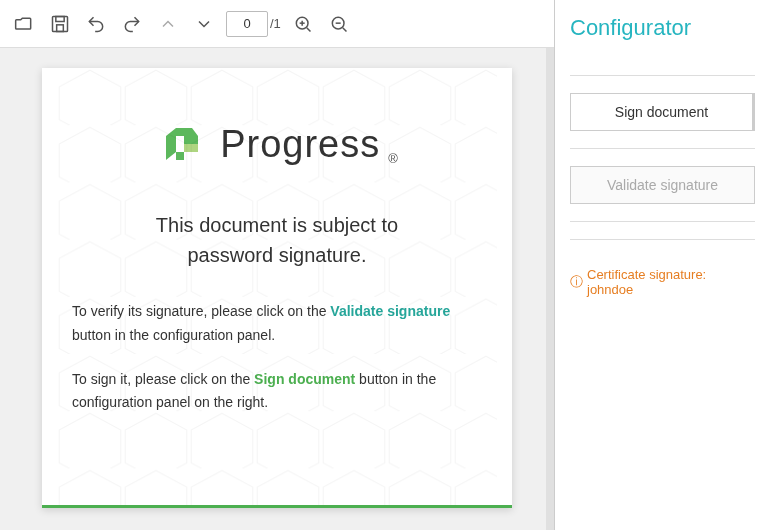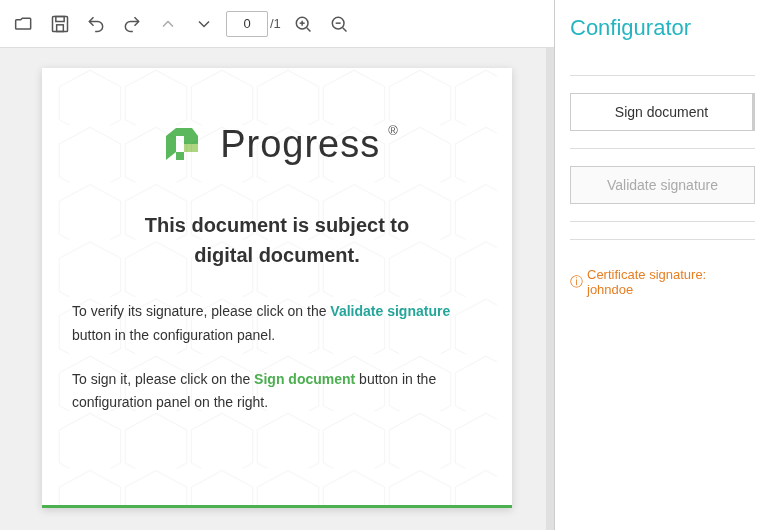--- a/index.html
+++ b/index.html
@@ -116,21 +116,21 @@
       width: 52px;
       height: 52px;
     }
 
     .doc-title {
       font-size: 20px;
       color: #333;
       text-align: center;
       line-height: 1.5;
       margin-bottom: 30px;
-      font-weight: 700;
+      font-weight: 400;
     }
 
     .doc-body {
       font-size: 14px;
       color: #333;
       line-height: 1.7;
       margin-bottom: 20px;
       text-align: left;
       width: 100%;
     }
@@ -304,29 +304,29 @@
         </svg>
       </div>
 
       <div class="logo-area">
         <svg class="logo-icon" viewBox="0 0 52 52">
 
           <polygon points="10,42 10,18 20,10 36,10 42,18 42,26 28,26 28,18 20,18 20,34" fill="#5cb85c"></polygon>
           <polygon points="20,34 28,34 28,42 20,42" fill="#5cb85c"></polygon>
           <polygon points="28,26 42,26 42,34 28,34" fill="#8bc34a" opacity="0.7"></polygon>
         </svg>
-        <div style="display:flex;align-items:flex-start;gap:8px">
+        <div style="display:flex;align-items:flex-end;gap:8px">
           <span style="font-size:38px;font-weight:300;color:#333;letter-spacing:1px">Progress</span>
             <span style="font-size:13px;color:#555;vertical-align:super">®</span>
         </div>
       </div>
 
       <div class="doc-title">
         <span>This document is subject to</span><br>
-        <span>digital document.</span>
+        <span>password signature.</span>
       </div>
 
       <div class="doc-body">
         <span>To verify its signature, please click on the </span><span class="highlight-teal">Validate signature</span><span> button in the configuration panel.</span>
       </div>
 
       <div class="doc-body">
         <span>To sign it, please click on the </span><span class="highlight-green">Sign document</span><span> button in the configuration panel on the right.</span>
       </div>
 

